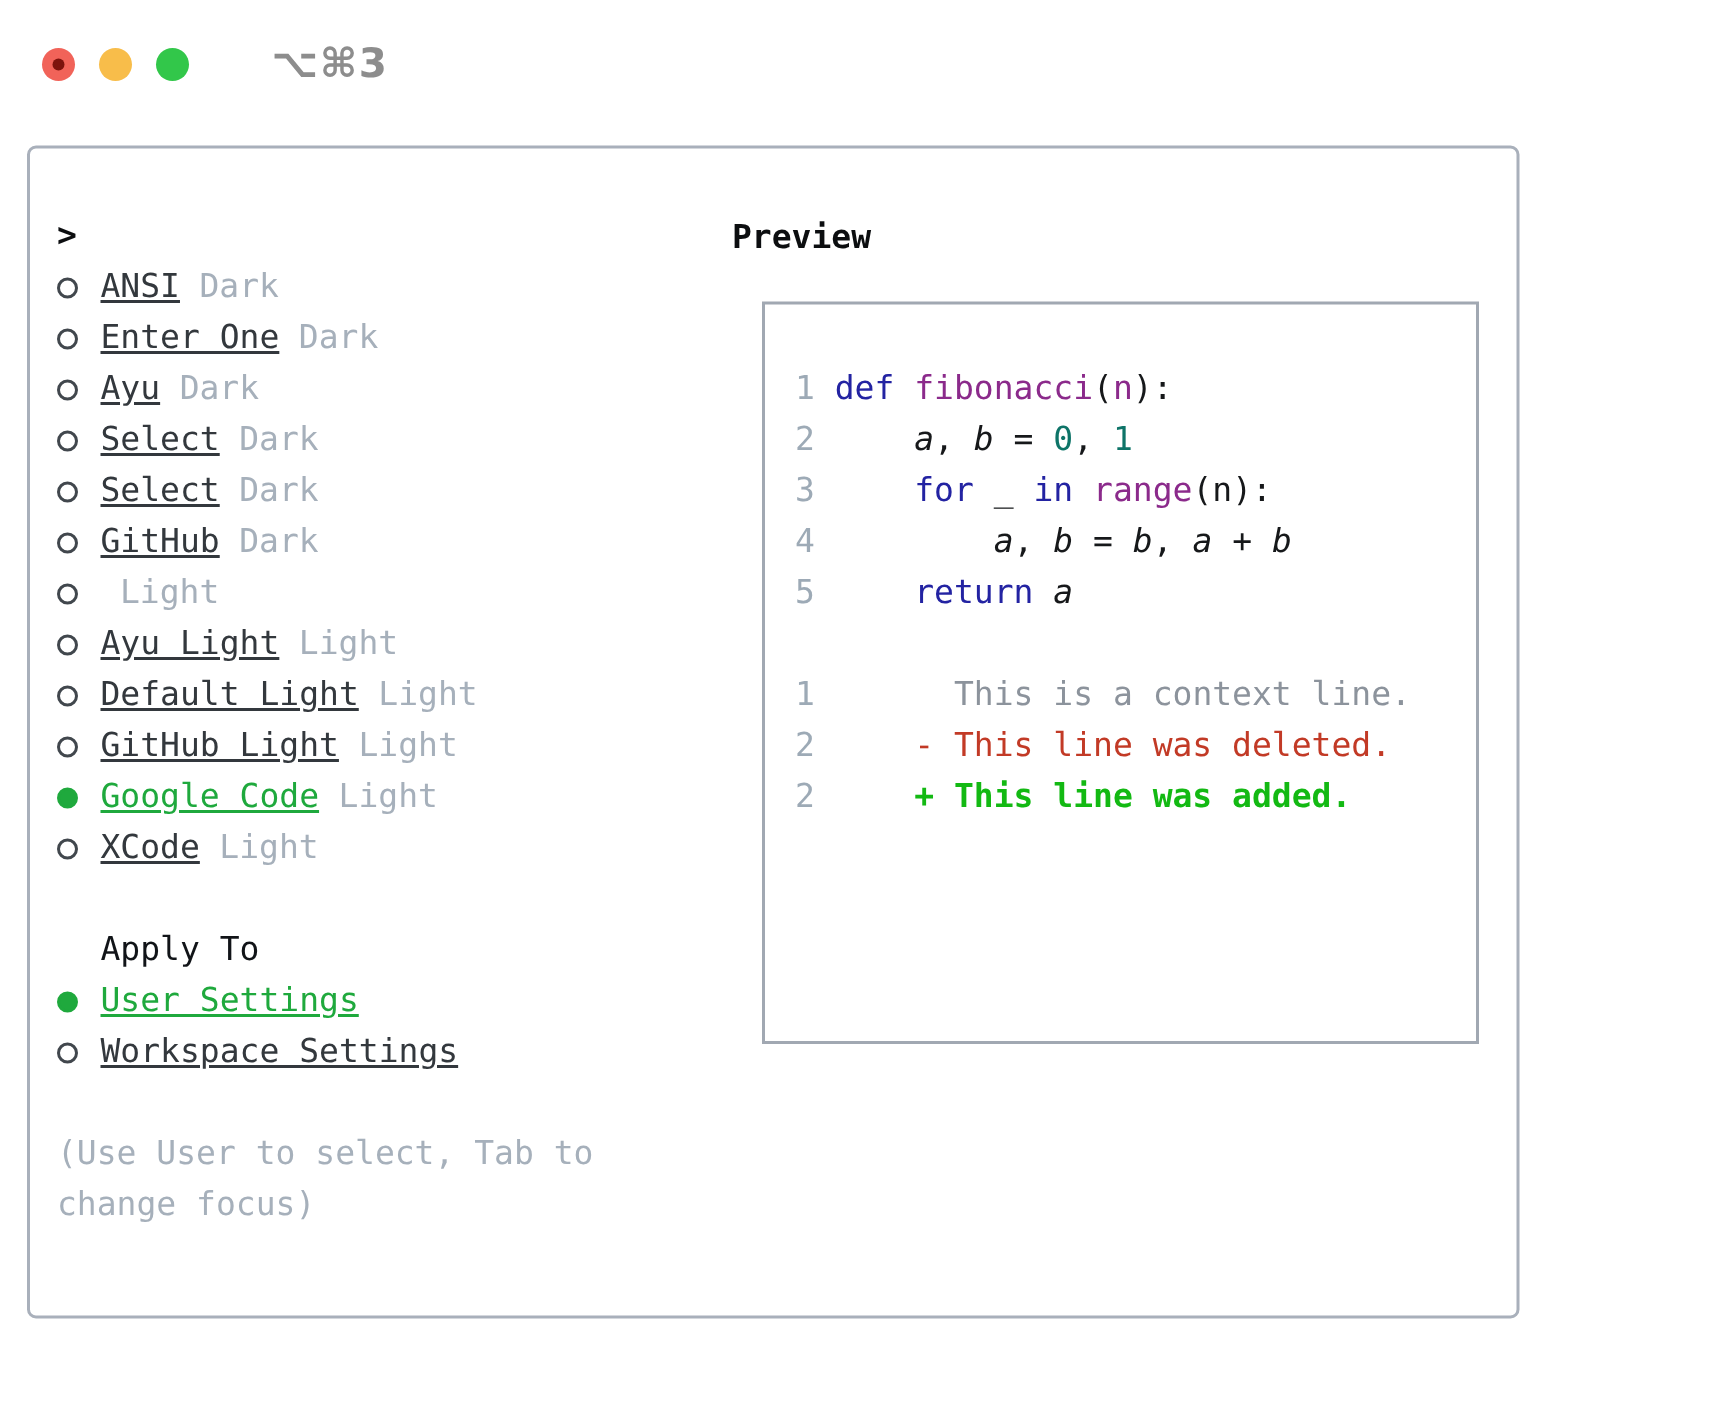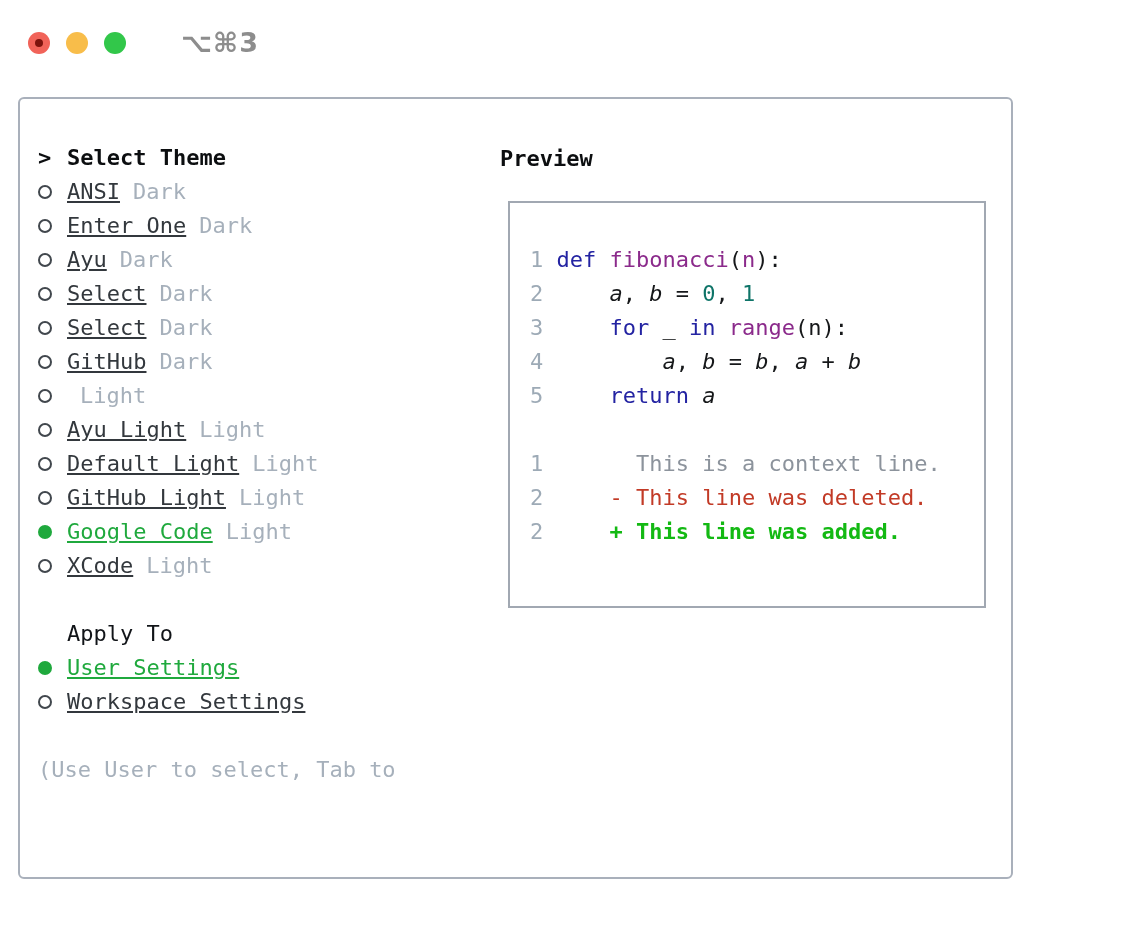--- a/index.html
+++ b/index.html
@@ -29,23 +29,23 @@
   .prompt{width:29px;font-weight:bold;color:#0c0e10;flex:none;}
   .list-title{font-weight:bold;color:#0c0e10;}
   .item-name{color:#33383d;text-decoration:underline;}
   .item-name.green{color:#1fa93d;}
   .item-tag{color:#a6b0bb;margin-left:13px;}
   .spacer{height:34px;}
   .apply-header{height:34px;display:flex;align-items:center;color:#111418;padding-left:29px;white-space:pre;}
   .help{color:#a6b0bb;}
   .help div{height:34px;display:flex;align-items:center;white-space:pre;}
   
-  .preview-title{position:absolute;left:480px;top:42px;height:34px;display:flex;align-items:center;
+  .preview-title{position:absolute;left:468px;top:42px;height:34px;display:flex;align-items:center;
     font-size:22px;font-weight:bold;color:#0c0e10;}
-  .preview-box{position:absolute;left:488px;top:102px;width:478px;height:407px;
+  .preview-box{position:absolute;left:488px;top:102px;width:478px;height:495px;
     border:2px solid #a1a8b2;box-sizing:border-box;background:#ffffff;overflow:hidden;}
   #code{margin:0;padding:40px 0 0 20px;font-family:"DejaVu Sans Mono","Liberation Mono",monospace;
     font-size:22px;line-height:34px;}
   .code-line{white-space:pre;height:34px;}
   .seg-ln{color:#9daab6;}
   .seg-pl{color:#16181a;}
   .seg-kw{color:#2323a2;}
   .seg-fn{color:#8b2a8b;}
   .seg-num{color:#0e7468;}
   .seg-var{color:#16181a;font-style:italic;}
@@ -64,21 +64,21 @@
       </span>
     <span class="dot yellow"></span>
     <span class="dot green"></span>
     <span class="win-title">⌥⌘3</span>
   </div>
 
   <div class="panel">
 
     <div class="left">
       <div class="row">
-        <span class="prompt">&gt;</span><span class="list-title">Select Theme</span>
+        <span class="prompt">&gt;</span>
       </div>
 
       <div id="theme-list">
           <div class="row"><span class="marker"><span class="radio"></span></span><span class="item-name">ANSI</span><span class="item-tag">Dark</span></div>
           <div class="row"><span class="marker"><span class="radio"></span></span><span class="item-name">Enter One</span><span class="item-tag">Dark</span></div>
           <div class="row"><span class="marker"><span class="radio"></span></span><span class="item-name">Ayu</span><span class="item-tag">Dark</span></div>
           <div class="row"><span class="marker"><span class="radio"></span></span><span class="item-name">Select</span><span class="item-tag">Dark</span></div>
           <div class="row"><span class="marker"><span class="radio"></span></span><span class="item-name">Select</span><span class="item-tag">Dark</span></div>
           <div class="row"><span class="marker"><span class="radio"></span></span><span class="item-name">GitHub</span><span class="item-tag">Dark</span></div>
           <div class="row"><span class="marker"><span class="radio"></span></span><span class="item-tag">Light</span></div>
@@ -95,20 +95,21 @@
 
       <div id="apply-list">
           <div class="row"><span class="marker"><span class="radio filled"></span></span><span class="item-name green">User Settings</span></div>
           <div class="row"><span class="marker"><span class="radio"></span></span><span class="item-name">Workspace Settings</span></div>
         </div>
 
       <div class="spacer"></div>
 
       <div class="help">
         <div>(Use User to select, Tab to</div>
+        <div>change focus)</div>
       </div>
     </div>
 
     <div class="preview-title">Preview</div>
 
     <div class="preview-box">
       <pre id="code"><div class="code-line"><span class="seg-ln">1 </span><span class="seg-kw">def</span><span class="seg-pl"> </span><span class="seg-fn">fibonacci</span><span class="seg-pl">(</span><span class="seg-fn">n</span><span class="seg-pl">):</span></div><div class="code-line"><span class="seg-ln">2 </span><span class="seg-pl">    </span><span class="seg-var">a</span><span class="seg-pl">, </span><span class="seg-var">b</span><span class="seg-pl"> = </span><span class="seg-num">0</span><span class="seg-pl">, </span><span class="seg-num">1</span></div><div class="code-line"><span class="seg-ln">3 </span><span class="seg-pl">    </span><span class="seg-kw">for</span><span class="seg-pl"> _ </span><span class="seg-kw">in</span><span class="seg-pl"> </span><span class="seg-fn">range</span><span class="seg-pl">(n):</span></div><div class="code-line"><span class="seg-ln">4 </span><span class="seg-pl">        </span><span class="seg-var">a</span><span class="seg-pl">, </span><span class="seg-var">b</span><span class="seg-pl"> = </span><span class="seg-var">b</span><span class="seg-pl">, </span><span class="seg-var">a</span><span class="seg-pl"> + </span><span class="seg-var">b</span></div><div class="code-line"><span class="seg-ln">5 </span><span class="seg-pl">    </span><span class="seg-kw">return</span><span class="seg-pl"> </span><span class="seg-var">a</span></div><div class="code-line"></div><div class="code-line"><span class="seg-ln">1 </span><span class="seg-pl">      </span><span class="seg-ctx">This is a context line.</span></div><div class="code-line"><span class="seg-ln">2 </span><span class="seg-pl">    </span><span class="seg-del">- This line was deleted.</span></div><div class="code-line"><span class="seg-ln">2 </span><span class="seg-pl">    </span><span class="seg-add">+ This line was added.</span></div></pre>
     </div>
 
   </div>

